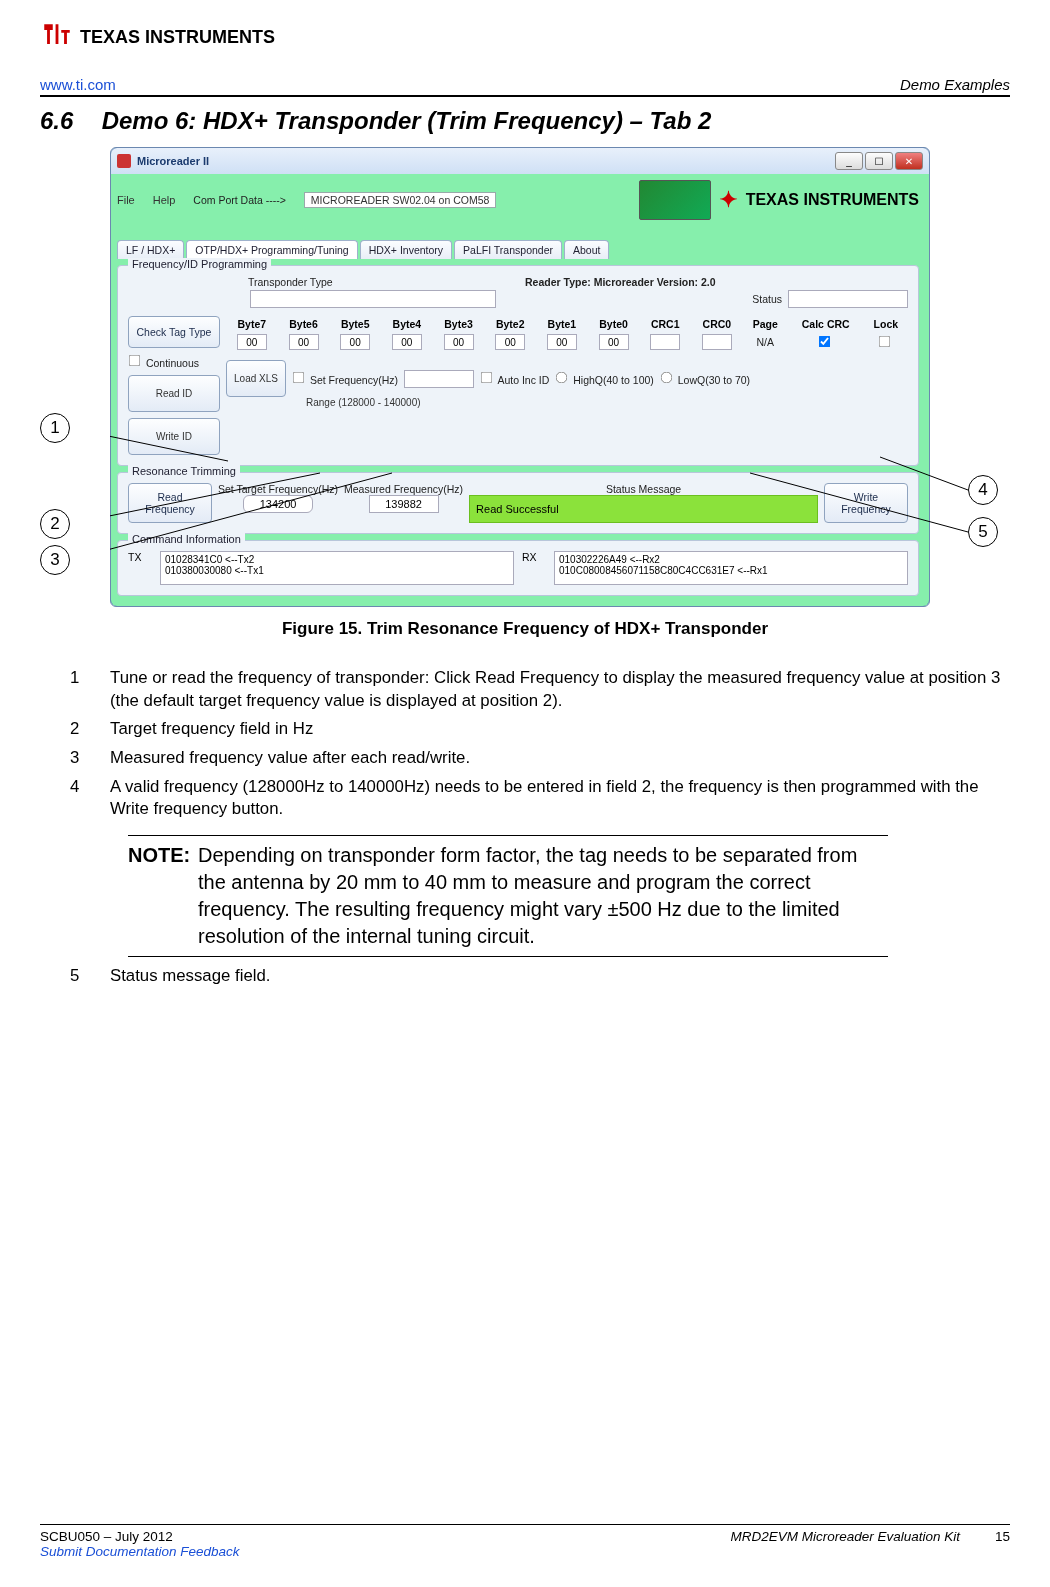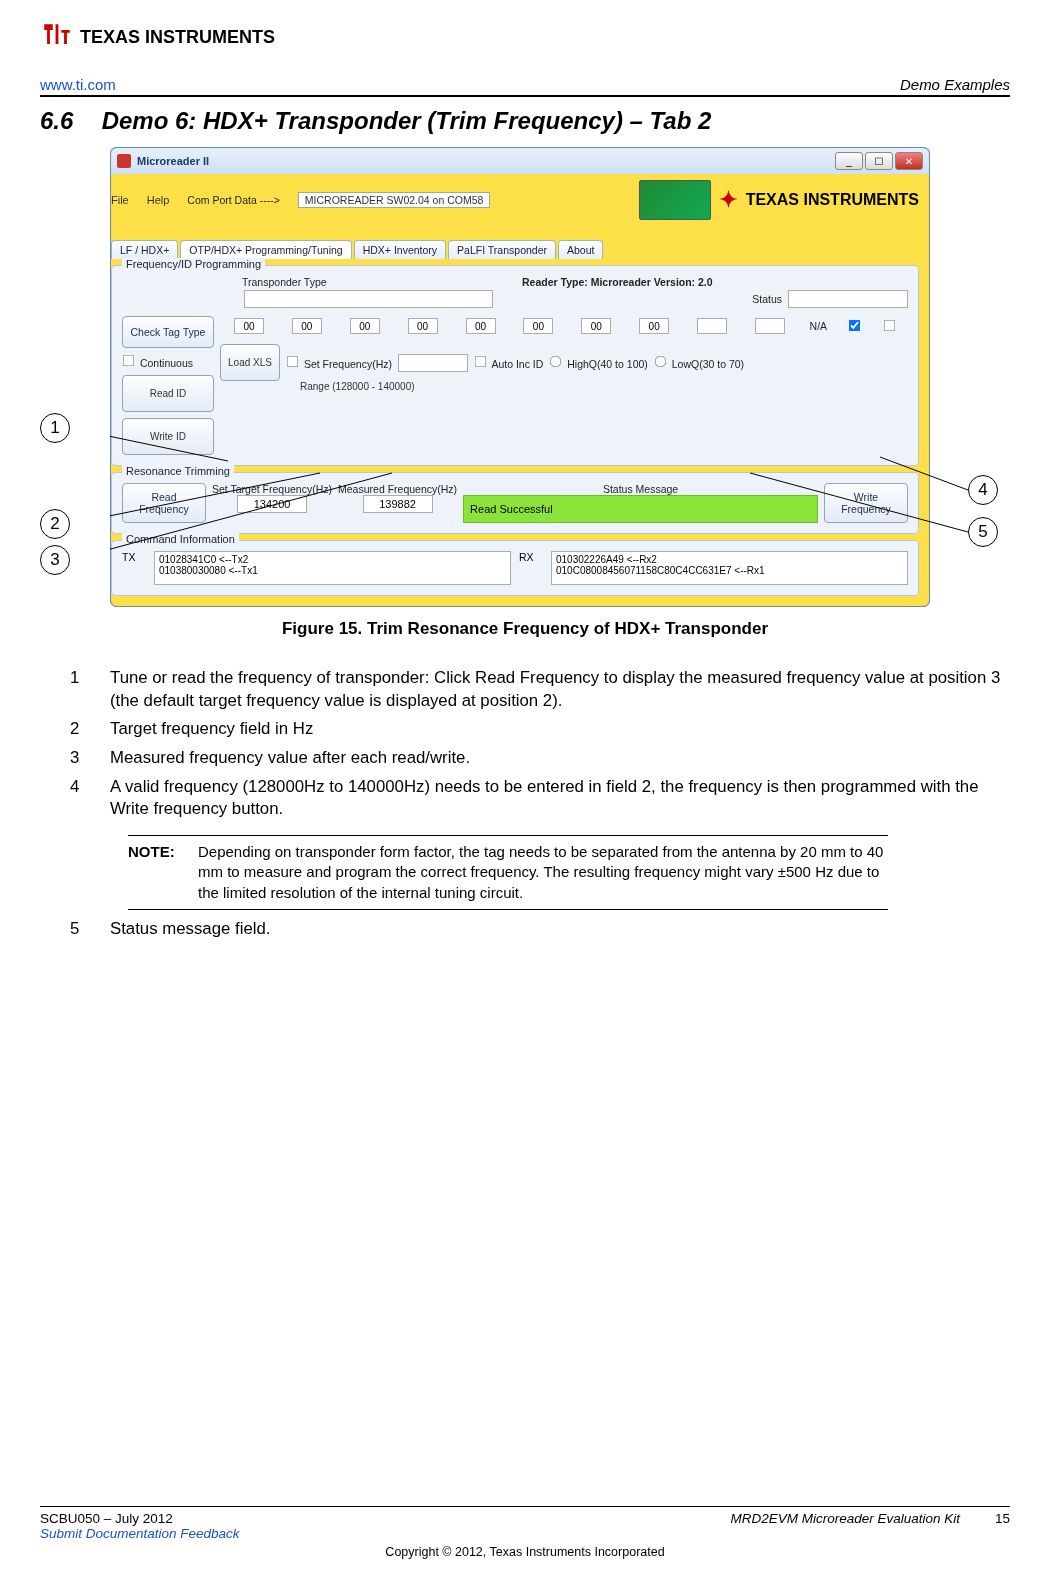--- a/index.html
+++ b/index.html
@@ -38,21 +38,21 @@
     display:flex; align-items:center; justify-content:space-between;
     background: linear-gradient(#e8f0fb,#cfe0f5);
     padding: 4px 6px;
     border-top-left-radius:6px; border-top-right-radius:6px;
   }
   .win-titlebar .left { display:flex; align-items:center; gap:6px; font-weight:bold; color:#1a3a6e;}
   .title-icon { width:14px; height:14px; background:#c33; border-radius:2px; display:inline-block;}
   .win-btns { display:flex; gap:2px; }
   .wb { width:28px; height:18px; border:1px solid #888; border-radius:3px; background:linear-gradient(#fdfdfd,#dcdcdc); font-size:10px; display:flex; align-items:center; justify-content:center;}
   .wb.close { background:linear-gradient(#f08080,#c03020); color:#fff; }
-  .win-body { padding: 6px 10px 10px 0; background:#fde047; border-bottom-left-radius:6px; border-bottom-right-radius:6px;}
+  .win-body { padding: 6px 10px 10px 6px; background:#86efac; border-bottom-left-radius:6px; border-bottom-right-radius:6px;}
   .menu-row { display:flex; align-items:center; gap:18px; color:#333; }
   .combo { border:1px solid #9aa; background:#fff; padding:1px 6px; font-size:10.5px; min-width:170px; display:inline-block;}
   .logo-box { margin-left:auto; display:flex; align-items:center; gap:8px; font-weight:bold; color:#000; font-size:16px;}
   .chip-img { width:72px; height:40px; background:linear-gradient(135deg,#283,#1a5); border:1px solid #555; border-radius:2px;}
   .ti-mark { color:#c00; font-size:22px; }
   .tabstrip { display:flex; gap:2px; margin-top:20px; }
   .tab { padding:3px 8px; border:1px solid #9fb2cc; border-bottom:none; background:linear-gradient(#fbfdff,#e8eef7); border-radius:4px 4px 0 0; font-size:10.5px; color:#223;}
   .tab.active { background:#fff; font-weight:normal; }
   .groupbox { border:1px solid #b8c6da; border-radius:4px; margin-top:6px; padding:8px 10px 10px 10px; background:#eef3f9; }
   .group-title { position:relative; top:-16px; background:#eef3f9; display:inline-block; padding:0 4px; font-size:11px; color:#223;}
@@ -80,21 +80,21 @@
     display:flex; align-items:center; justify-content:center; background:#fff; font-size:17px;
   }
   svg.leader { position:absolute; top:0; left:0; pointer-events:none; }
   
   .fig-caption { text-align:center; font-weight:bold; font-size:17px; margin-top:12px; }
   .listblock { margin: 28px 0 0 30px; font-size:16.8px; line-height:1.35; }
   .listblock .item { display:flex; margin-bottom:6px; }
   .listblock .num { width:40px; flex-shrink:0; }
   .noteblock { margin: 14px 0 4px 88px; width: 760px; }
   .note-rule { border-top:1px solid #000; }
-  .note-row { display:flex; padding:6px 0; font-size:15px; line-height:1.35;}
+  .note-row { display:flex; padding:6px 0; font-size:20px; line-height:1.35;}
   .note-row .nl { font-weight:bold; width:70px; flex-shrink:0; }
   
   .footer {
     position:absolute; left:40px; right:40px; bottom:28px;
   }
   .footer-rule { border-top:1.5px solid #000; margin-bottom:4px;}
   .footer-row { display:flex; justify-content:space-between; font-size:13.5px; }
   .footer a { color:#1a4fd6; font-style:italic; text-decoration:none; }
   .copyright { text-align:center; font-size:12.5px; margin-top:4px;}
   .pgno { width:30px; text-align:right; }
@@ -179,20 +179,35 @@
               <div style="width:92px; display:flex; flex-direction:column; gap:6px;">
                 <div class="btn" style="height:32px;">Check Tag Type</div>
                 <label class="lbl"><input type="checkbox" style=""> <span>Continuous</span></label>
                 <div class="btn small">Read ID</div>
                 <div class="btn small">Write ID</div>
               </div>
 
               <div style="flex:1;">
                 <table class="bytehdr" style="width:100%; border-collapse:collapse;">
                   <tbody>
+                      <tr>
+                    <th>Byte7</th>
+                        <th>Byte6</th>
+                        <th>Byte5</th>
+                        <th>Byte4</th>
+                        <th>Byte3</th>
+                        <th>Byte2</th>
+                        <th>Byte1</th>
+                        <th>Byte0</th>
+                        <th>CRC1</th>
+                        <th>CRC0</th>
+                        <th>Page</th>
+                        <th>Calc CRC</th>
+                        <th>Lock</th>
+                  </tr>
                   <tr>
                     <td><input class="cell" value="00" style=""></td>
                     <td><input class="cell" value="00" style=""></td>
                     <td><input class="cell" value="00" style=""></td>
                     <td><input class="cell" value="00" style=""></td>
                     <td><input class="cell" value="00" style=""></td>
                     <td><input class="cell" value="00" style=""></td>
                     <td><input class="cell" value="00" style=""></td>
                     <td><input class="cell" value="00" style=""></td>
                     <td><input class="cell" value="" style=""></td>
@@ -219,21 +234,21 @@
           </div>
         </div>
 
         <div class="groupbox">
           <span class="group-title">Resonance Trimming</span>
           <div class="group-inner">
             <div class="row" style="align-items:stretch;">
               <div class="btn" style="width:84px; height:40px;">Read Frequency</div>
               <div style="display:flex; flex-direction:column; align-items:center;">
                 <span class="lbl">Set Target Frequency(Hz)</span>
-                <span class="txtfield" style="width:70px; text-align:center; display:flex; align-items:center; justify-content:center;">134200</span>
+                <span class="txtfield" style="width:70px; text-align:center; display:flex; align-items:center; justify-content:center;border-radius:6px;">134200</span>
               </div>
               <div style="display:flex; flex-direction:column; align-items:center;">
                 <span class="lbl">Measured Frequency(Hz)</span>
                 <span class="txtfield" style="width:70px; text-align:center; display:flex; align-items:center; justify-content:center;">139882</span>
               </div>
               <div style="flex:1; display:flex; flex-direction:column;">
                 <span class="lbl" style="text-align:center;">Status Message</span>
                 <div class="status-green">Read Successful</div>
               </div>
               <div class="btn" style="width:84px; height:40px;">Write Frequency</div>
@@ -313,16 +328,15 @@
     <div class="footer-row">
       <div>
         <span>SCBU050 – July 2012</span><br>
         <a href="#">Submit Documentation Feedback</a>
       </div>
       <div style="display:flex; gap:20px; align-items:flex-start;">
         <span style="font-style:italic;">MRD2EVM Microreader Evaluation Kit</span>
         <span class="pgno">15</span>
       </div>
     </div>
-    <div class="copyright">Copyright © 2012, Texas Instruments Incorporated</div>
   </div>
 
 </div>
 
 </body></html>

